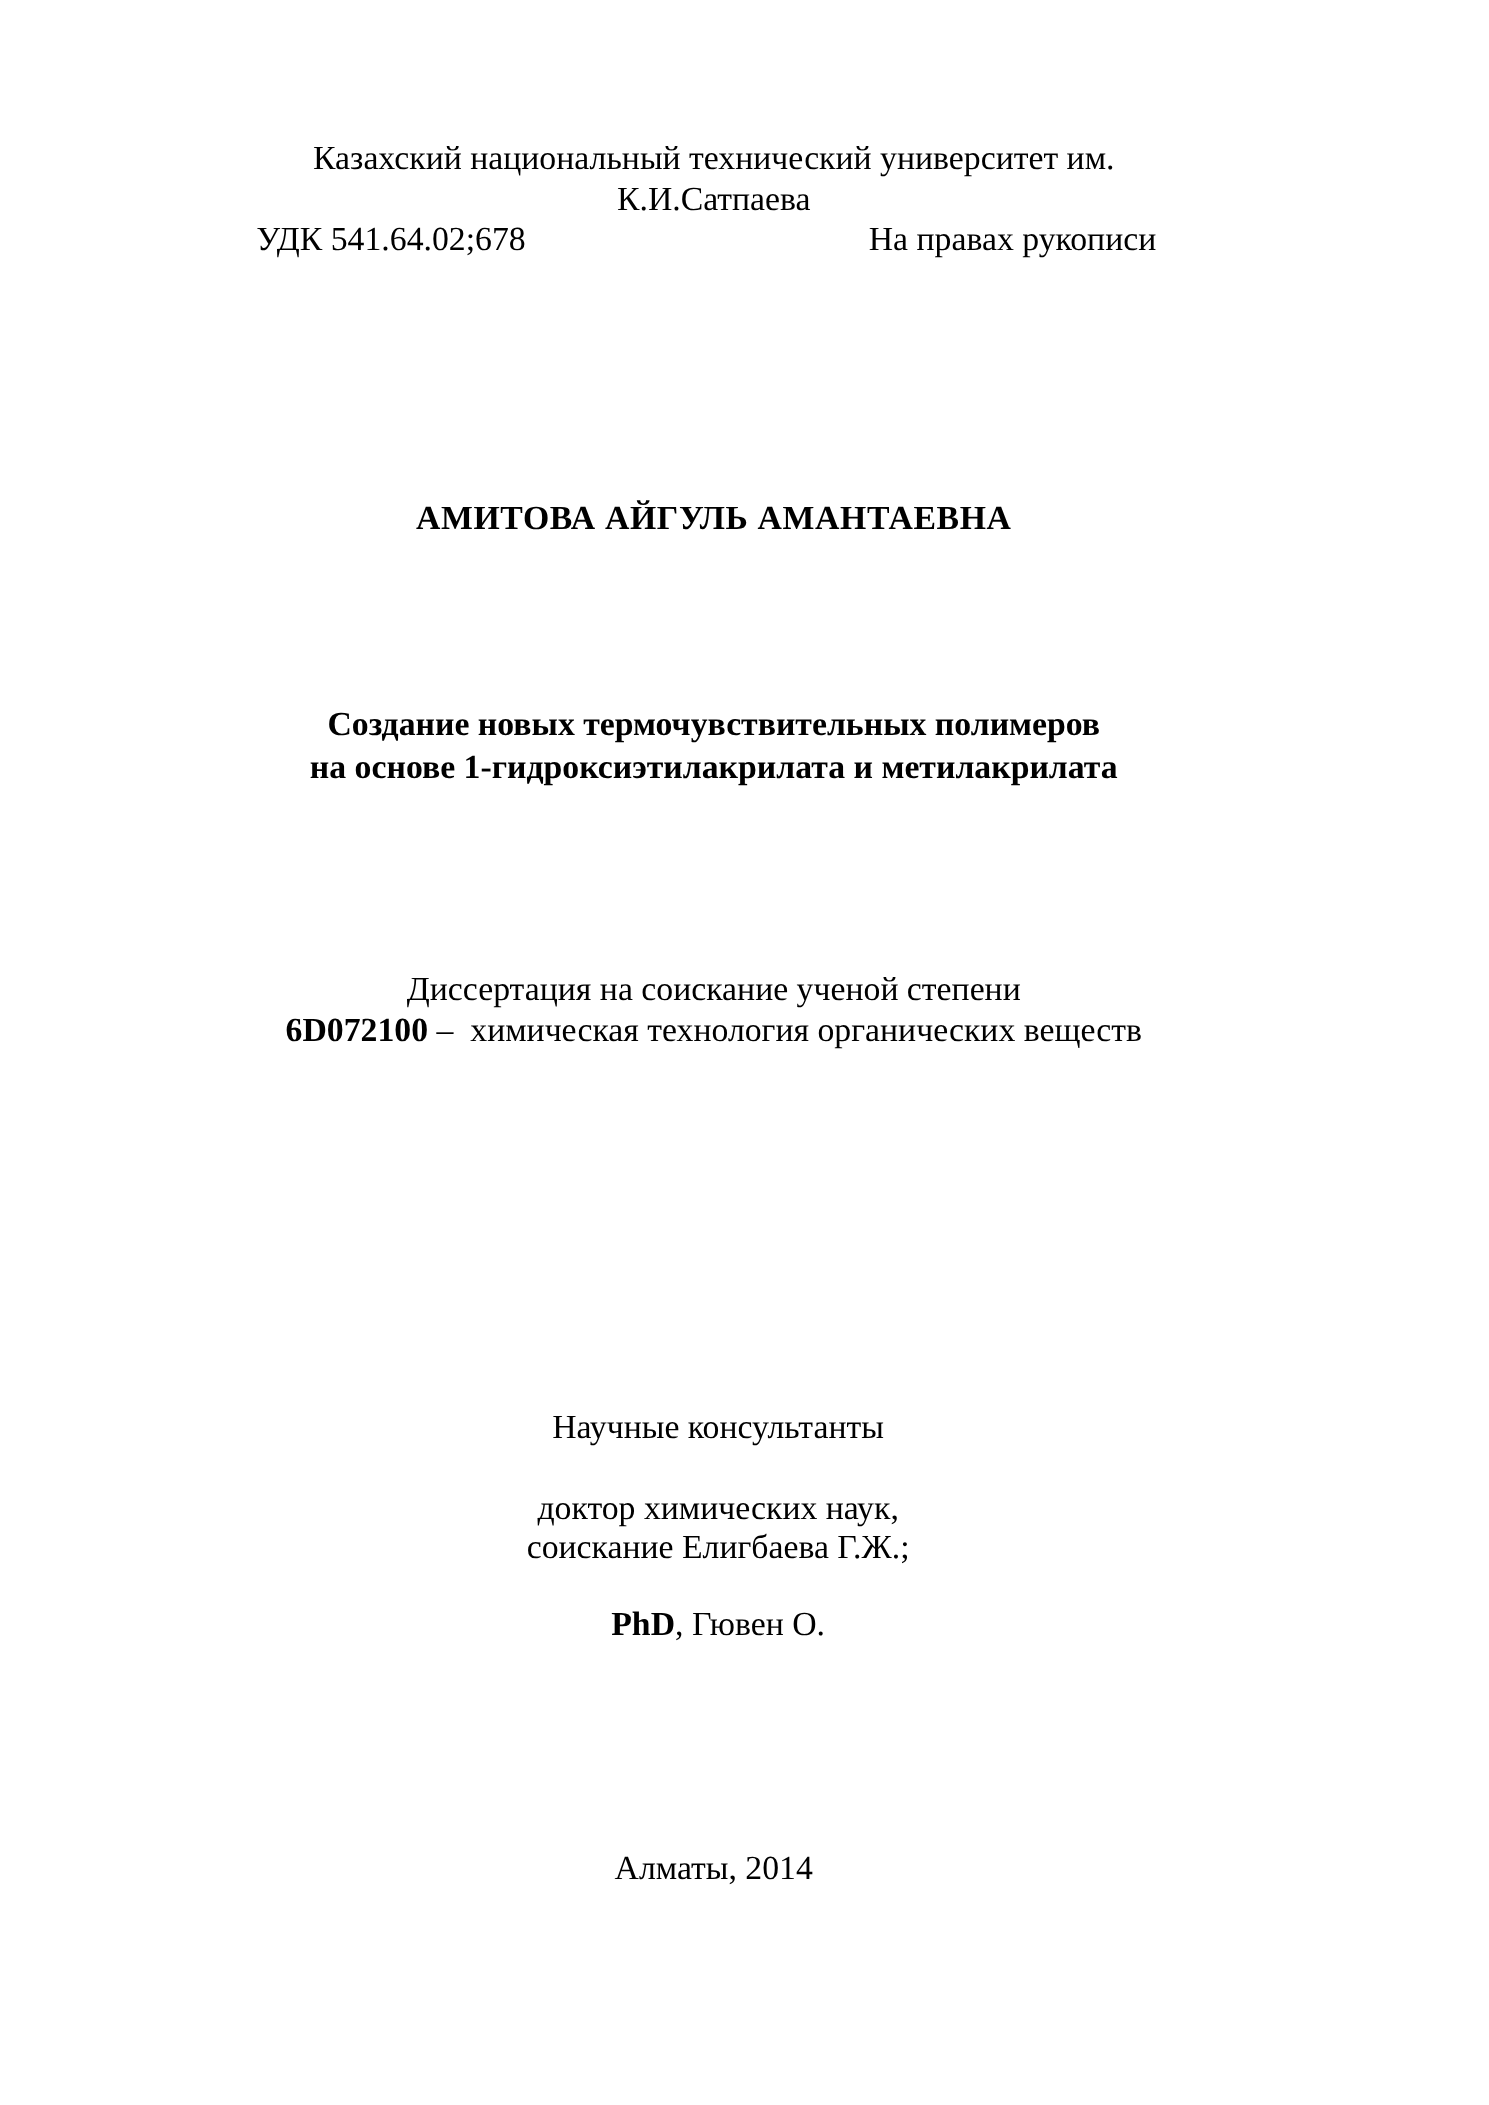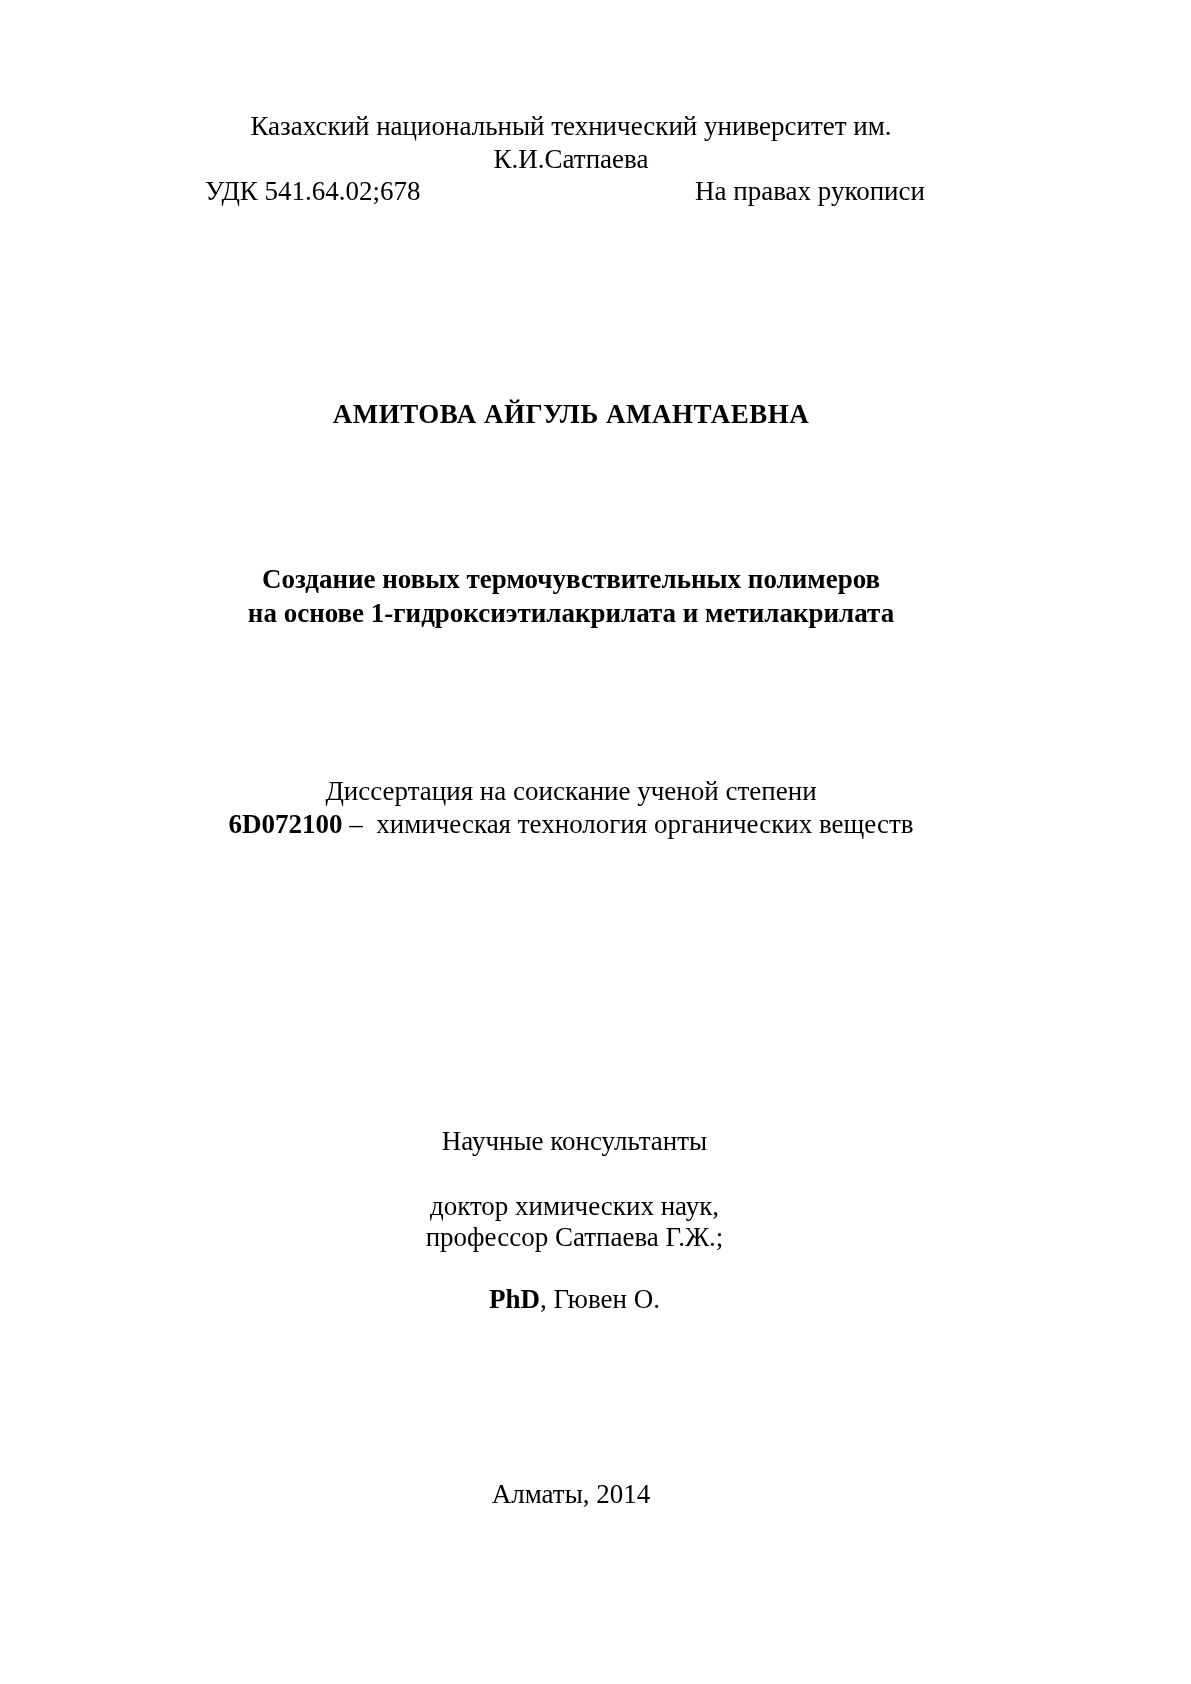--- a/index.html
+++ b/index.html
@@ -90,21 +90,21 @@
 
   <div class="abs center degree-block">
     <div>Диссертация на соискание ученой степени</div>
     <div class="keep-spaces"><span class="bold">6D072100</span><span> –  химическая технология органических веществ</span></div>
   </div>
 
   <div class="abs right consultants-heading">Научные консультанты</div>
 
   <div class="abs right consultant-first">
     <div>доктор химических наук,</div>
-    <div>профессор Сатпаева Г.Ж.;</div>
+    <div>соискание Елигбаева Г.Ж.;</div>
   </div>
 
   <div class="abs right consultant-second"><span class="bold">PhD</span><span>, Гювен О.</span></div>
 
   <div class="abs center footer-block">
     <div>Алматы, 2014</div>
   </div>
 
 </div>
 

